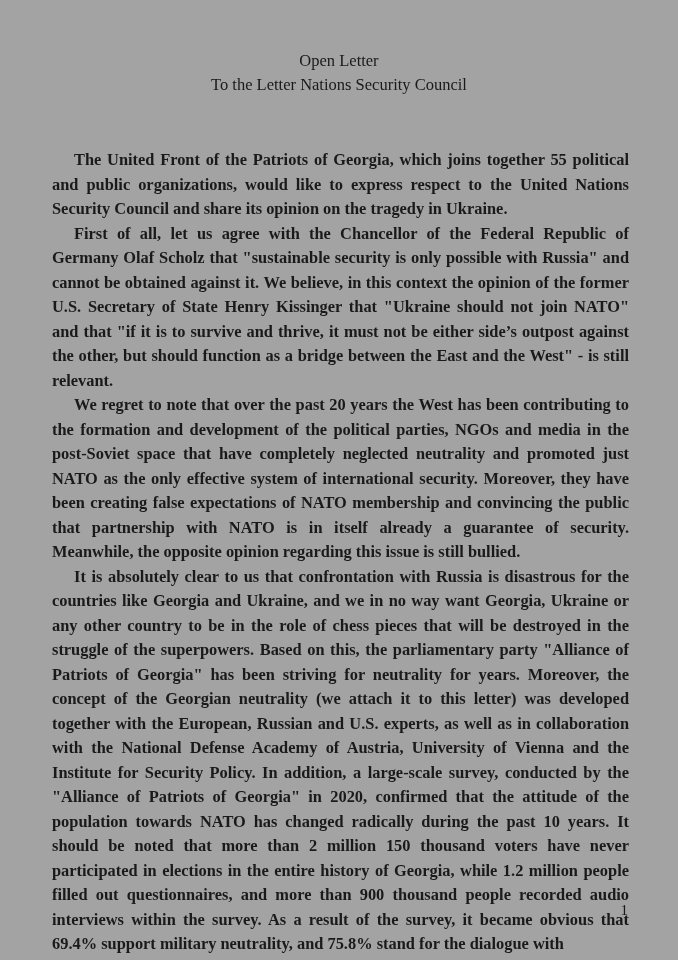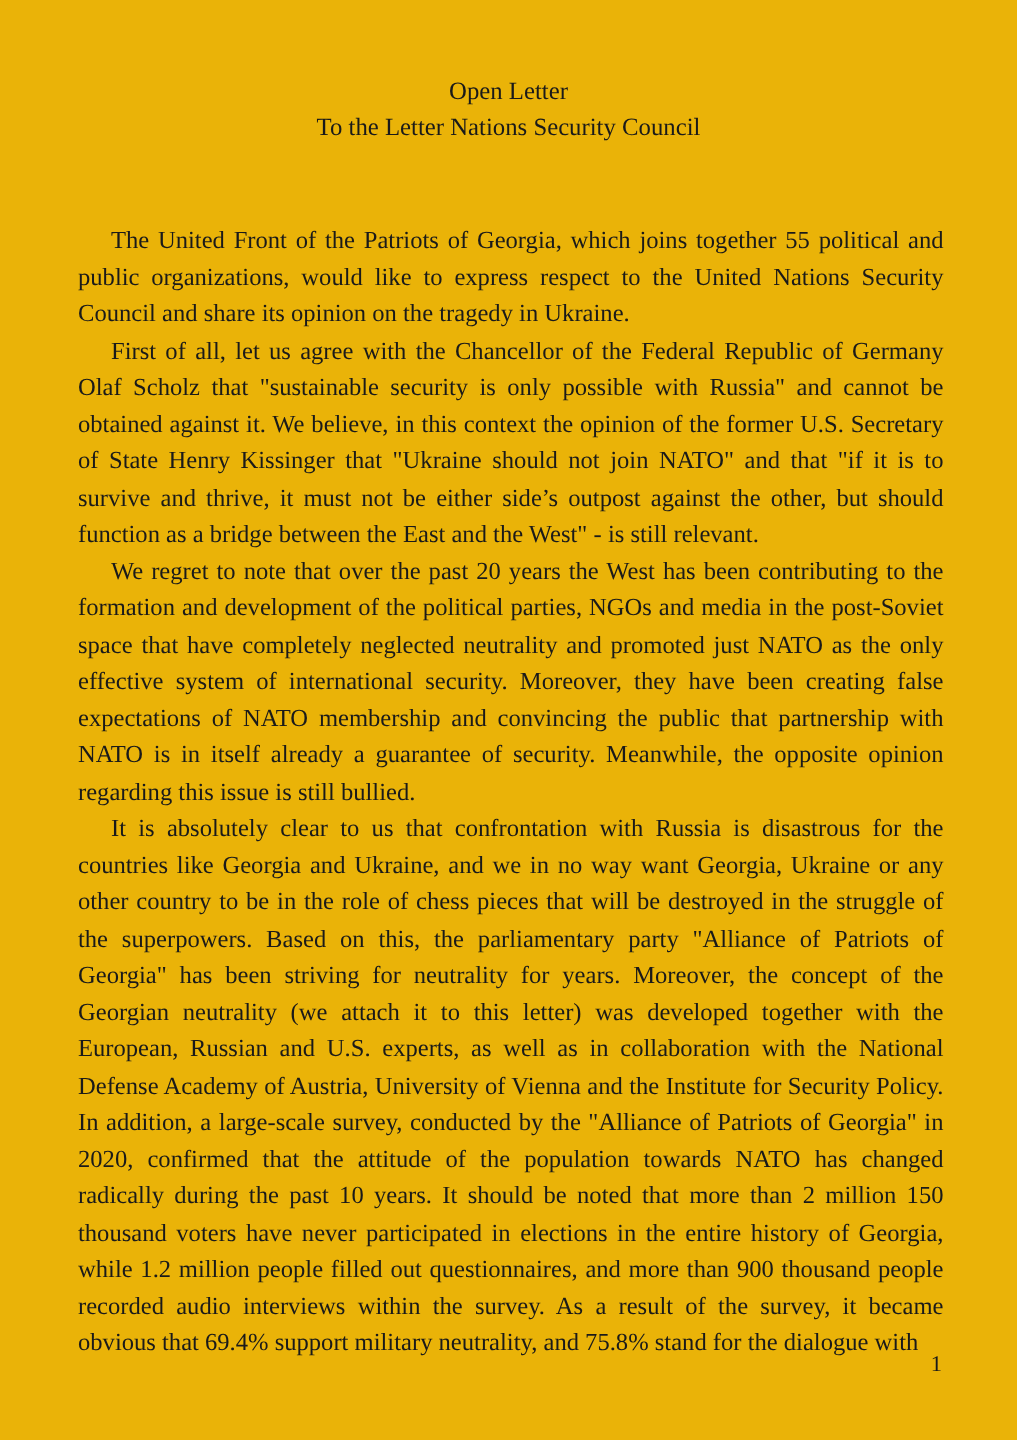--- a/index.html
+++ b/index.html
@@ -14,21 +14,21 @@
       overflow: hidden;
       color: #1a1a1a;
       font-family: "Liberation Serif", "DejaVu Serif", serif;
     }
     .page {
       position: absolute;
       left: 0;
       top: 0;
       width: 678px;
       height: 960px;
-      background: #eab308;
+      background: #a3a3a3;
     }
     .title-block {
       position: absolute;
       top: 49px;
       left: 0;
       width: 678px;
       text-align: center;
       font-size: 16.5px;
       line-height: 24px;
     }
@@ -36,20 +36,21 @@
       display: block;
     }
     .body {
       position: absolute;
       top: 148px;
       left: 52px;
       width: 577px;
       font-size: 16.4px;
       line-height: 24.5px;
       text-align: justify;
+      font-weight: bold;
     }
     .body p {
       margin: 0;
       text-indent: 22px;
       text-align: justify;
     }
     .page-number {
       position: absolute;
       top: 900px;
       left: 600px;

